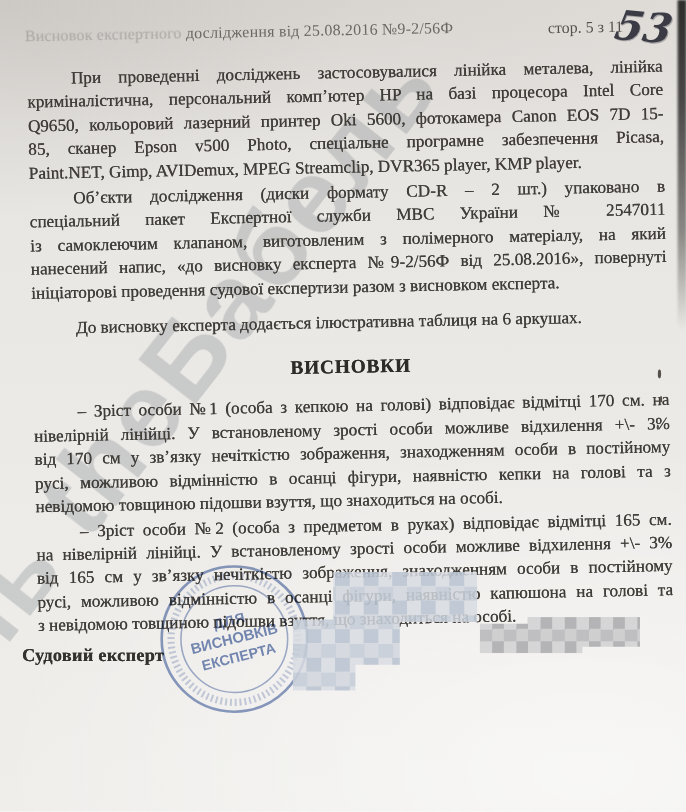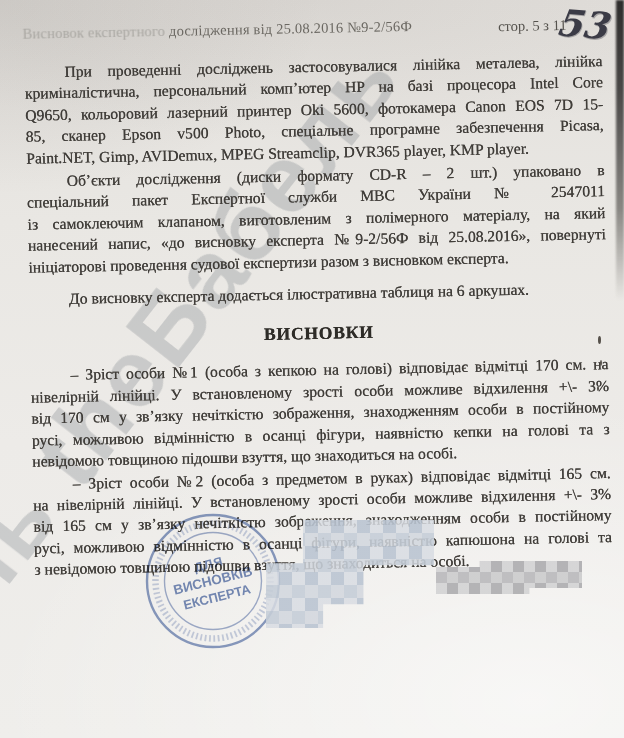--- a/index.html
+++ b/index.html
@@ -136,20 +136,21 @@
         <div class="ln ind">– Зріст особи №2 (особа з предметом в руках) відповідає відмітці 165 см.</div>
         <div class="ln">на нівелірній лінійці. У встановленому зрості особи можливе відхилення +\- 3%</div>
         <div class="ln">від 165 см у зв’язку нечіткістю зображення, знаходженням особи в постійному</div>
         <div class="ln">русі, можливою відмінністю в осанці фігури, наявністю капюшона на голові та</div>
         <div class="ln last">з невідомою товщиною підошви взуття, що знаходиться на особі.</div>
       </div>
 
     </div>
   </div>
 
+  <div class="sig-label">Судовий експерт</div>
 
   <svg class="stamp" viewBox="0 0 138 138" xmlns="http://www.w3.org/2000/svg">
     <g stroke="#4a67a6" fill="none" opacity="0.75">
       <circle cx="69" cy="69" r="66" stroke-width="2.4"></circle>
       <circle cx="69" cy="69" r="48.5" stroke-width="1.4" opacity="0.8"></circle>
       <circle cx="69" cy="69" r="57.5" stroke-width="6.5" stroke-dasharray="1.8 2.6" opacity="0.45"></circle>
     </g>
     <g transform="rotate(-14 69 69)" fill="#4a67a6" opacity="0.88" font-family="Liberation Sans, DejaVu Sans, sans-serif" font-weight="bold" text-anchor="middle">
       <text x="69" y="56" font-size="12.5" letter-spacing="1">ДЛЯ</text>
       <text x="69" y="73" font-size="13.5">ВИСНОВКІВ</text>

